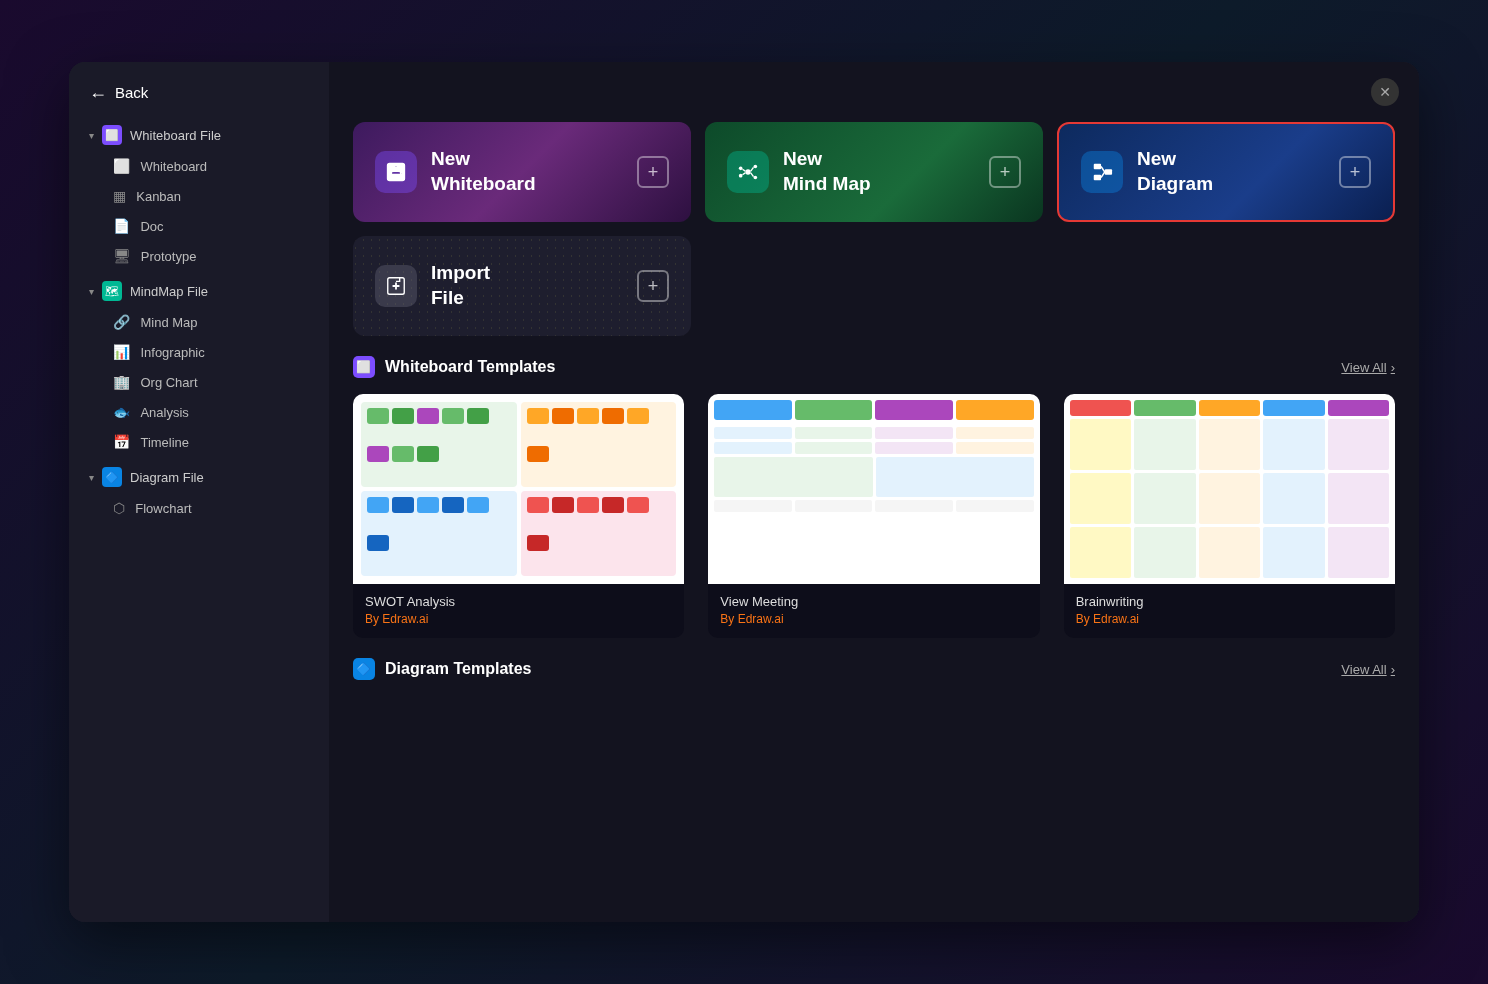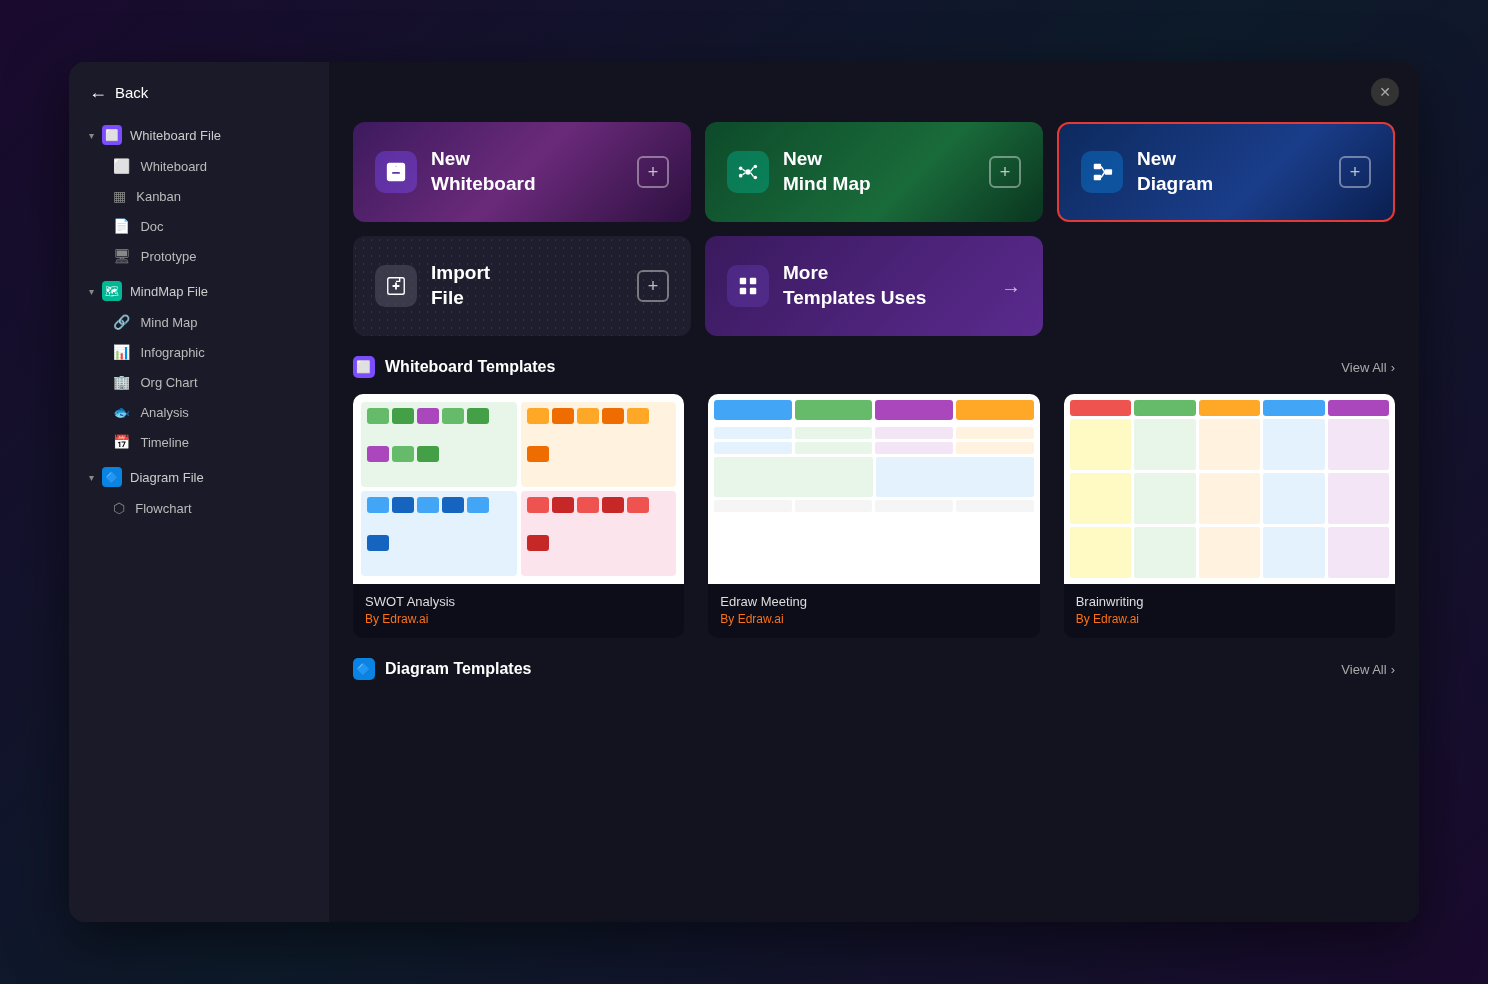--- a/index.html
+++ b/index.html
@@ -236,20 +236,21 @@
       font-size: 12px;
       color: white;
     }
     .view-all {
       color: #aaa;
       font-size: 13px;
       cursor: pointer;
       display: flex;
       align-items: center;
       gap: 4px;
+      text-decoration: underline;
     }
     .templates-grid {
       display: grid;
       grid-template-columns: 1fr 1fr 1fr;
       gap: 24px;
     }
     .template-card {
       background: #0d0d1a;
       border-radius: 10px;
       overflow: hidden;
@@ -476,34 +477,20 @@
               <rect x="3" y="3" width="18" height="18" rx="2" stroke="white" stroke-width="1.5" fill="none"></rect>
               <path d="M9 12h6M12 9v6" stroke="white" stroke-width="2" stroke-linecap="round"></path>
               <path d="M16 3v4h-4" stroke="white" stroke-width="1.5" fill="none"></path>
             </svg>
           </div>
           <div class="action-card-title">Import<br>File</div>
         </div>
         <div class="action-plus">+</div>
       </div>
 
-      <div class="action-card more-templates">
-        <div class="action-card-left">
-          <div class="action-icon violet-bg">
-            <svg width="22" height="22" viewBox="0 0 24 24" fill="none">
-              <rect x="3" y="3" width="7" height="7" rx="1" fill="white"></rect>
-              <rect x="14" y="3" width="7" height="7" rx="1" fill="white"></rect>
-              <rect x="3" y="14" width="7" height="7" rx="1" fill="white"></rect>
-              <rect x="14" y="14" width="7" height="7" rx="1" fill="white"></rect>
-            </svg>
-          </div>
-          <div class="action-card-title">More<br>Templates Uses</div>
-        </div>
-        <div class="action-arrow">→</div>
-      </div>
     </div>
 
     <div class="templates-section">
       <div class="templates-header">
         <div class="templates-title">
           <div class="templates-title-icon">⬜</div>
           <span>Whiteboard Templates</span>
         </div>
         <div class="view-all">
           <span>View All</span>
@@ -585,21 +572,21 @@
               </div>
               <div style="display:flex; gap:3px;">
                 <div style="flex:1; height:12px; background:#f5f5f5; border-radius:2px;"></div>
                 <div style="flex:1; height:12px; background:#f5f5f5; border-radius:2px;"></div>
                 <div style="flex:1; height:12px; background:#f5f5f5; border-radius:2px;"></div>
                 <div style="flex:1; height:12px; background:#f5f5f5; border-radius:2px;"></div>
               </div>
             </div>
           </div>
           <div class="template-info">
-            <div class="template-name">Edraw Meeting</div>
+            <div class="template-name">View Meeting</div>
             <div class="template-author">By Edraw.ai</div>
           </div>
         </div>
 
         <div class="template-card">
           <div class="template-preview" style="background: white; padding: 6px; overflow: hidden;">
             <div style="display:flex; gap:3px; height:100%;">
               <div style="flex:1; display:flex; flex-direction:column; gap:3px;">
                 <div style="height:16px; background:#ef5350; border-radius:3px;"></div>
                 <div style="flex:1; background:#fff9c4; border-radius:2px;"></div>

